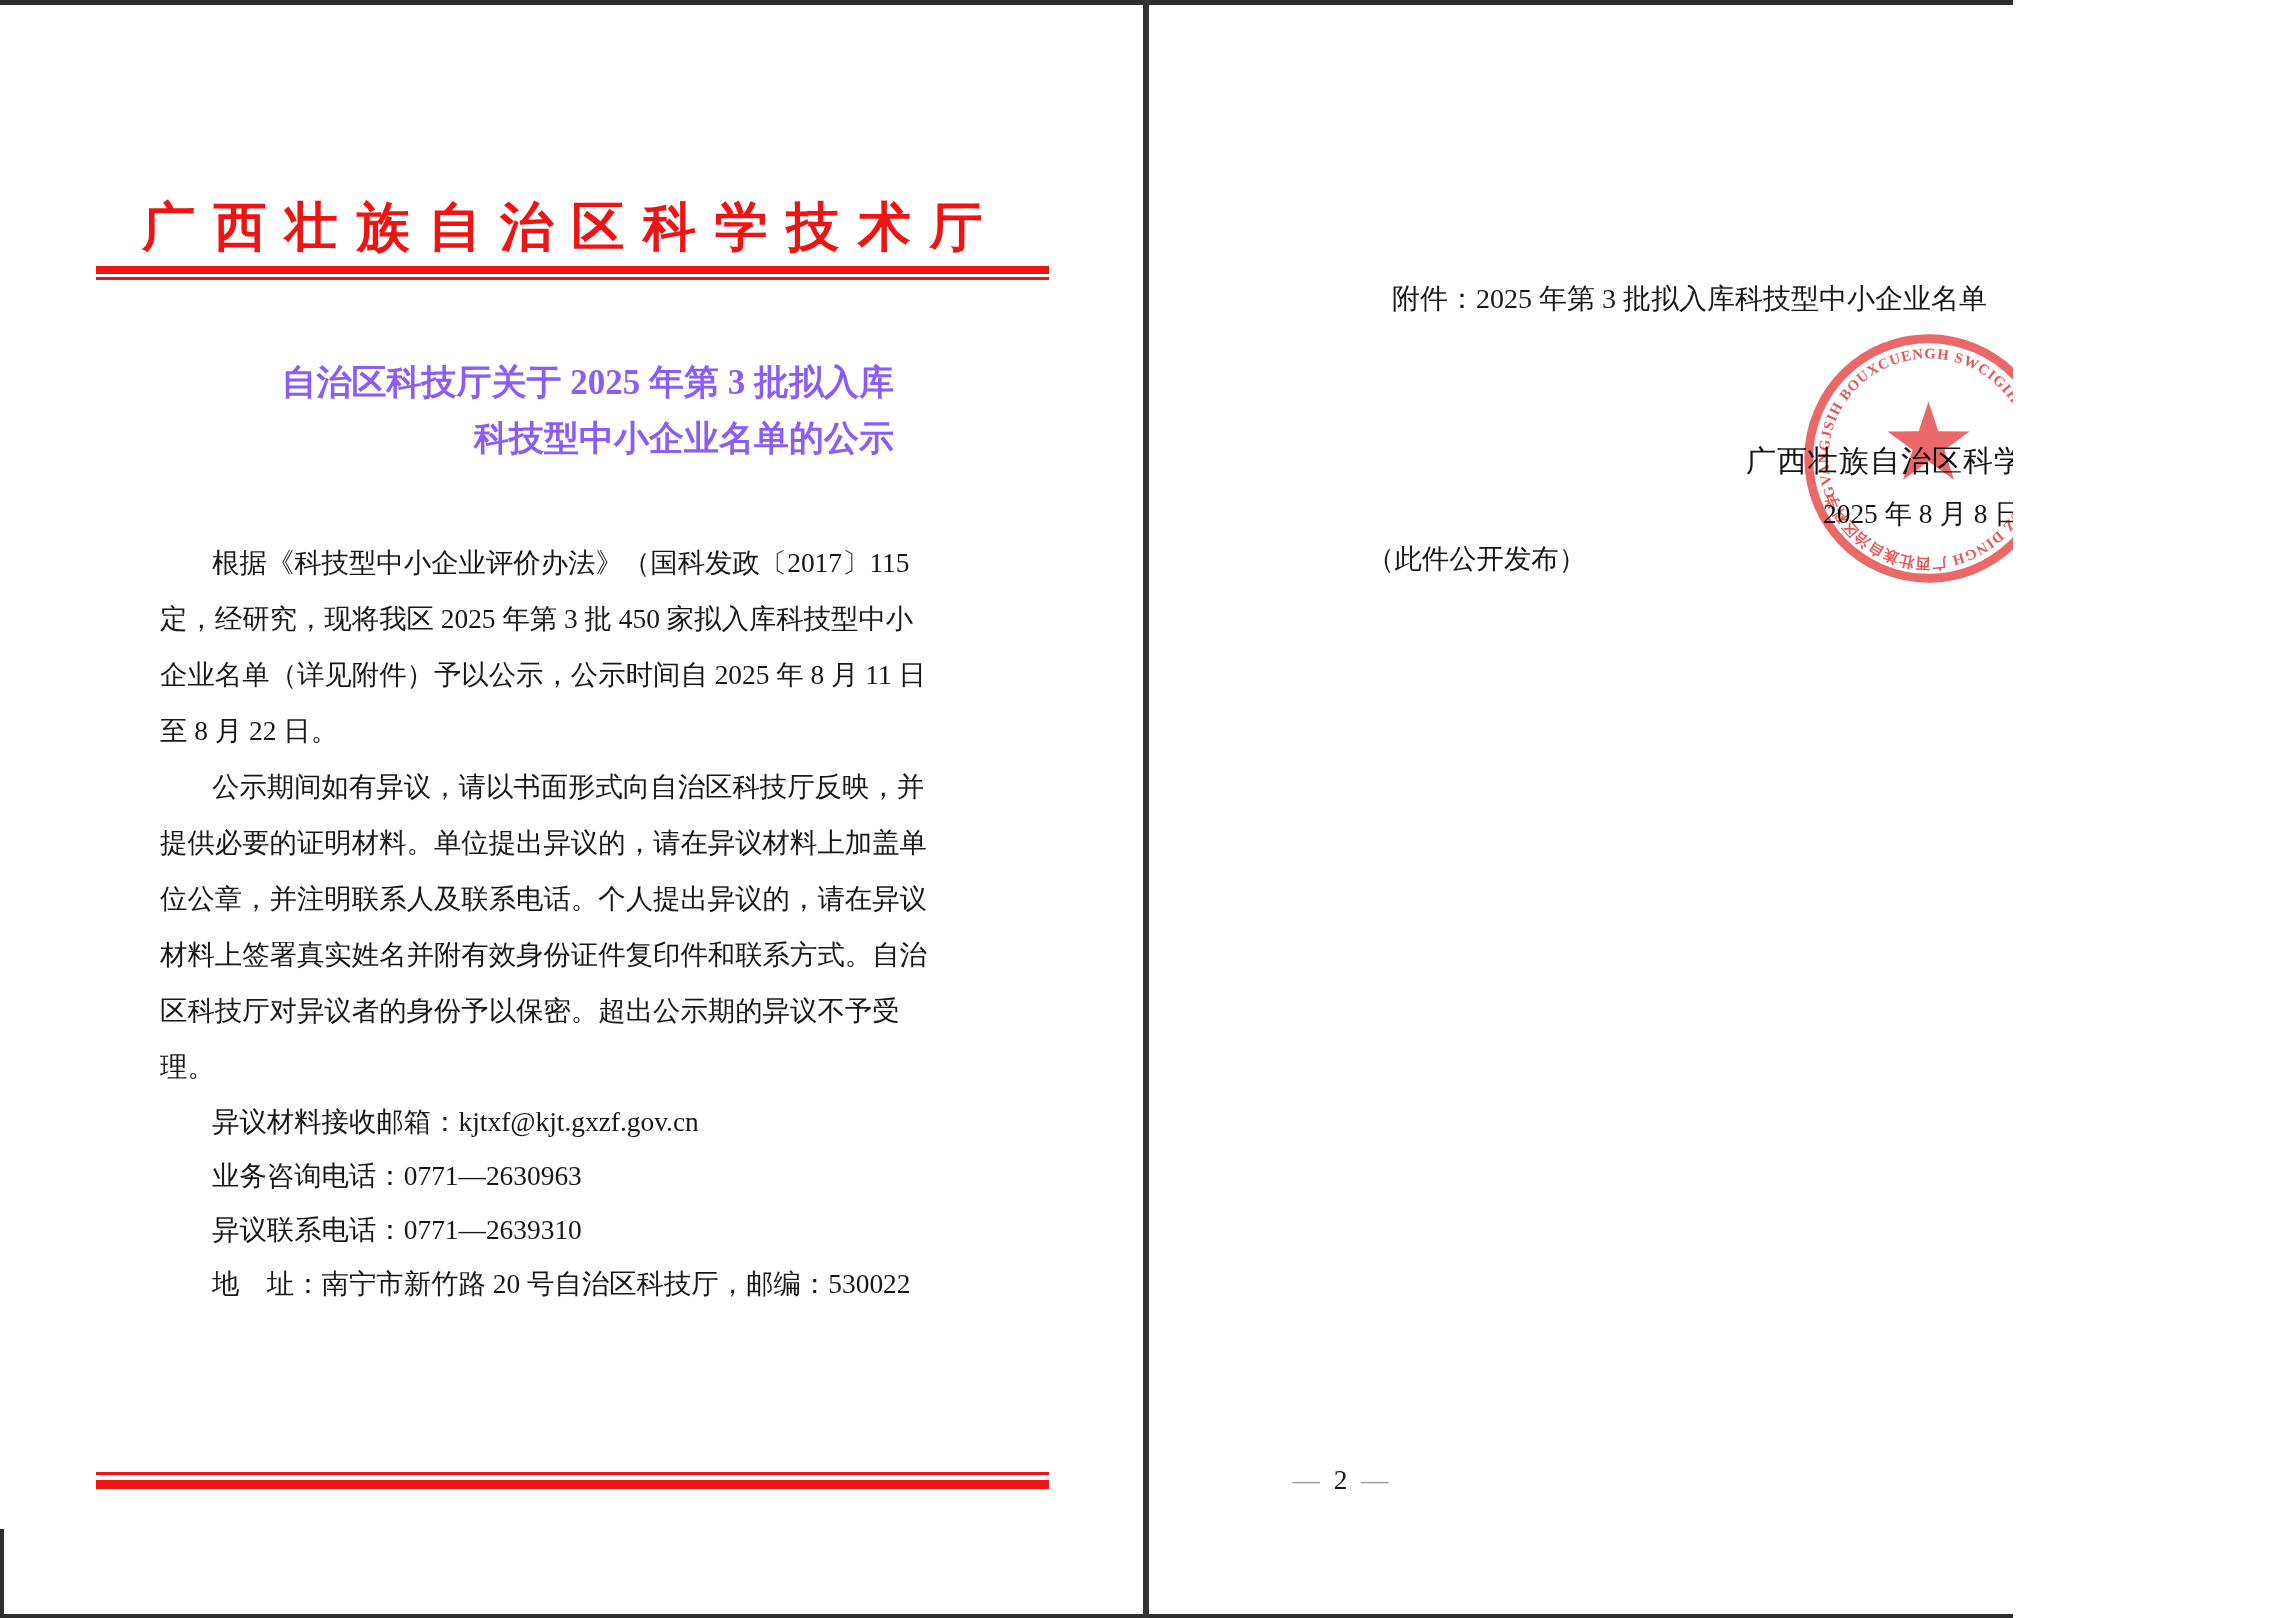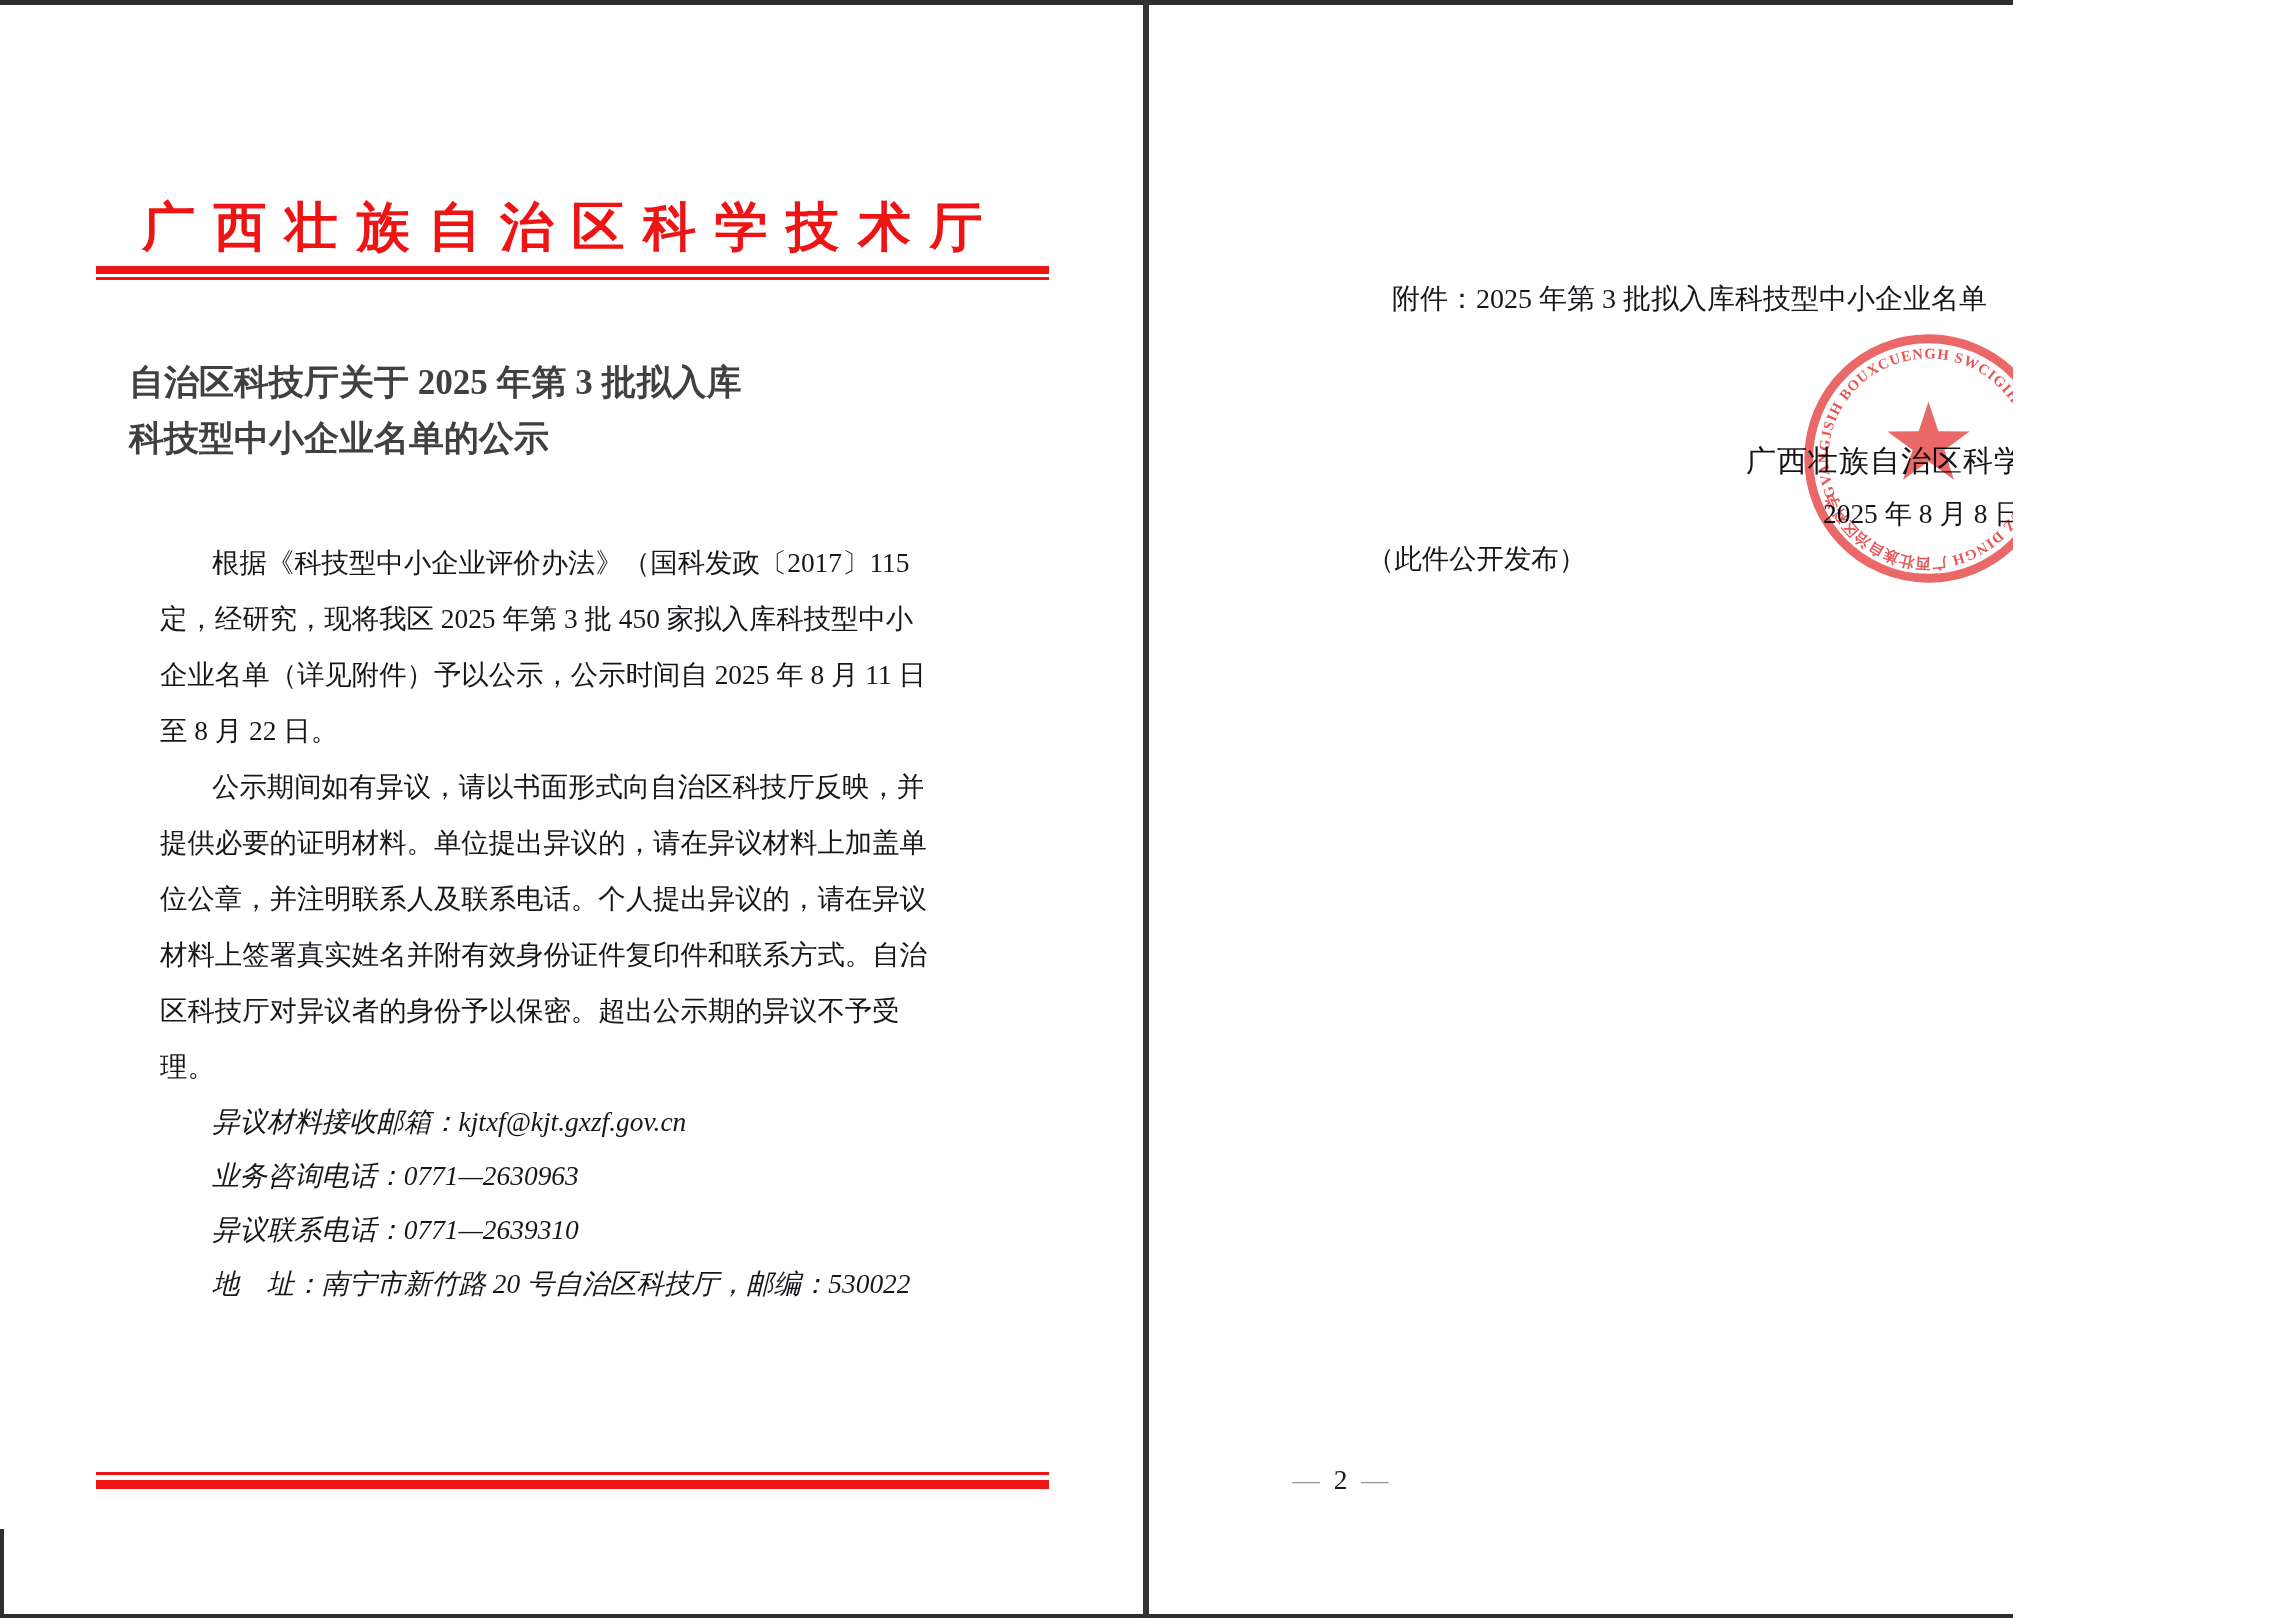--- a/index.html
+++ b/index.html
@@ -19,25 +19,25 @@
   #letterhead{
     left:98px;top:192px;width:947px;text-align:center;white-space:nowrap;
     font-size:53px;font-weight:bold;letter-spacing:18.6px;color:#ee1414;
   }
   .red-rule{background:#ee1414;}
   #rule-top-thick{left:96px;top:266px;width:953px;height:7.8px;}
   #rule-top-thin{left:96px;top:277px;width:953px;height:2.9px;}
   #rule-bottom-thin{left:96px;top:1472px;width:953px;height:2.9px;}
   #rule-bottom-thick{left:96px;top:1480px;width:953px;height:8.8px;}
 
-  #doc-title{left:129px;top:355px;width:765px;text-align:left;
-    font-size:35px;font-weight:bold;line-height:56px;color:#404040;}
+  #doc-title{left:129px;top:355px;width:765px;text-align:right;
+    font-size:35px;font-weight:bold;line-height:56px;color:#8b5cf6;}
   #body-text{left:129px;top:535px;width:774px;font-size:27.4px;color:#17171b;margin-left:31px;}
   .bline{height:56px;line-height:56px;white-space:nowrap;}
-  .cline{height:54px;line-height:54px;white-space:nowrap;font-style:italic;}
+  .cline{height:54px;line-height:54px;white-space:nowrap;}
   .indent{text-indent:52px;}
 
   
   #attachment-line{left:1356px;top:280px;font-size:28px;white-space:nowrap;color:#17171b;margin-left:36px;}
   #signature-line{left:1746px;top:441px;font-size:30px;letter-spacing:1px;white-space:nowrap;color:#141418;}
   #date-line{left:1823px;top:496px;font-size:27.4px;white-space:nowrap;color:#141418;}
   #release-line{left:1367px;top:541px;font-size:27.4px;white-space:nowrap;color:#17171b;}
   #seal{left:1794px;top:324px;width:269px;height:269px;mix-blend-mode:multiply;opacity:.92;}
   #page-number{left:1262px;top:1465px;width:157px;text-align:center;font-size:27.4px;white-space:nowrap;}
   #page-number .dash{color:#9a9aa2;}

